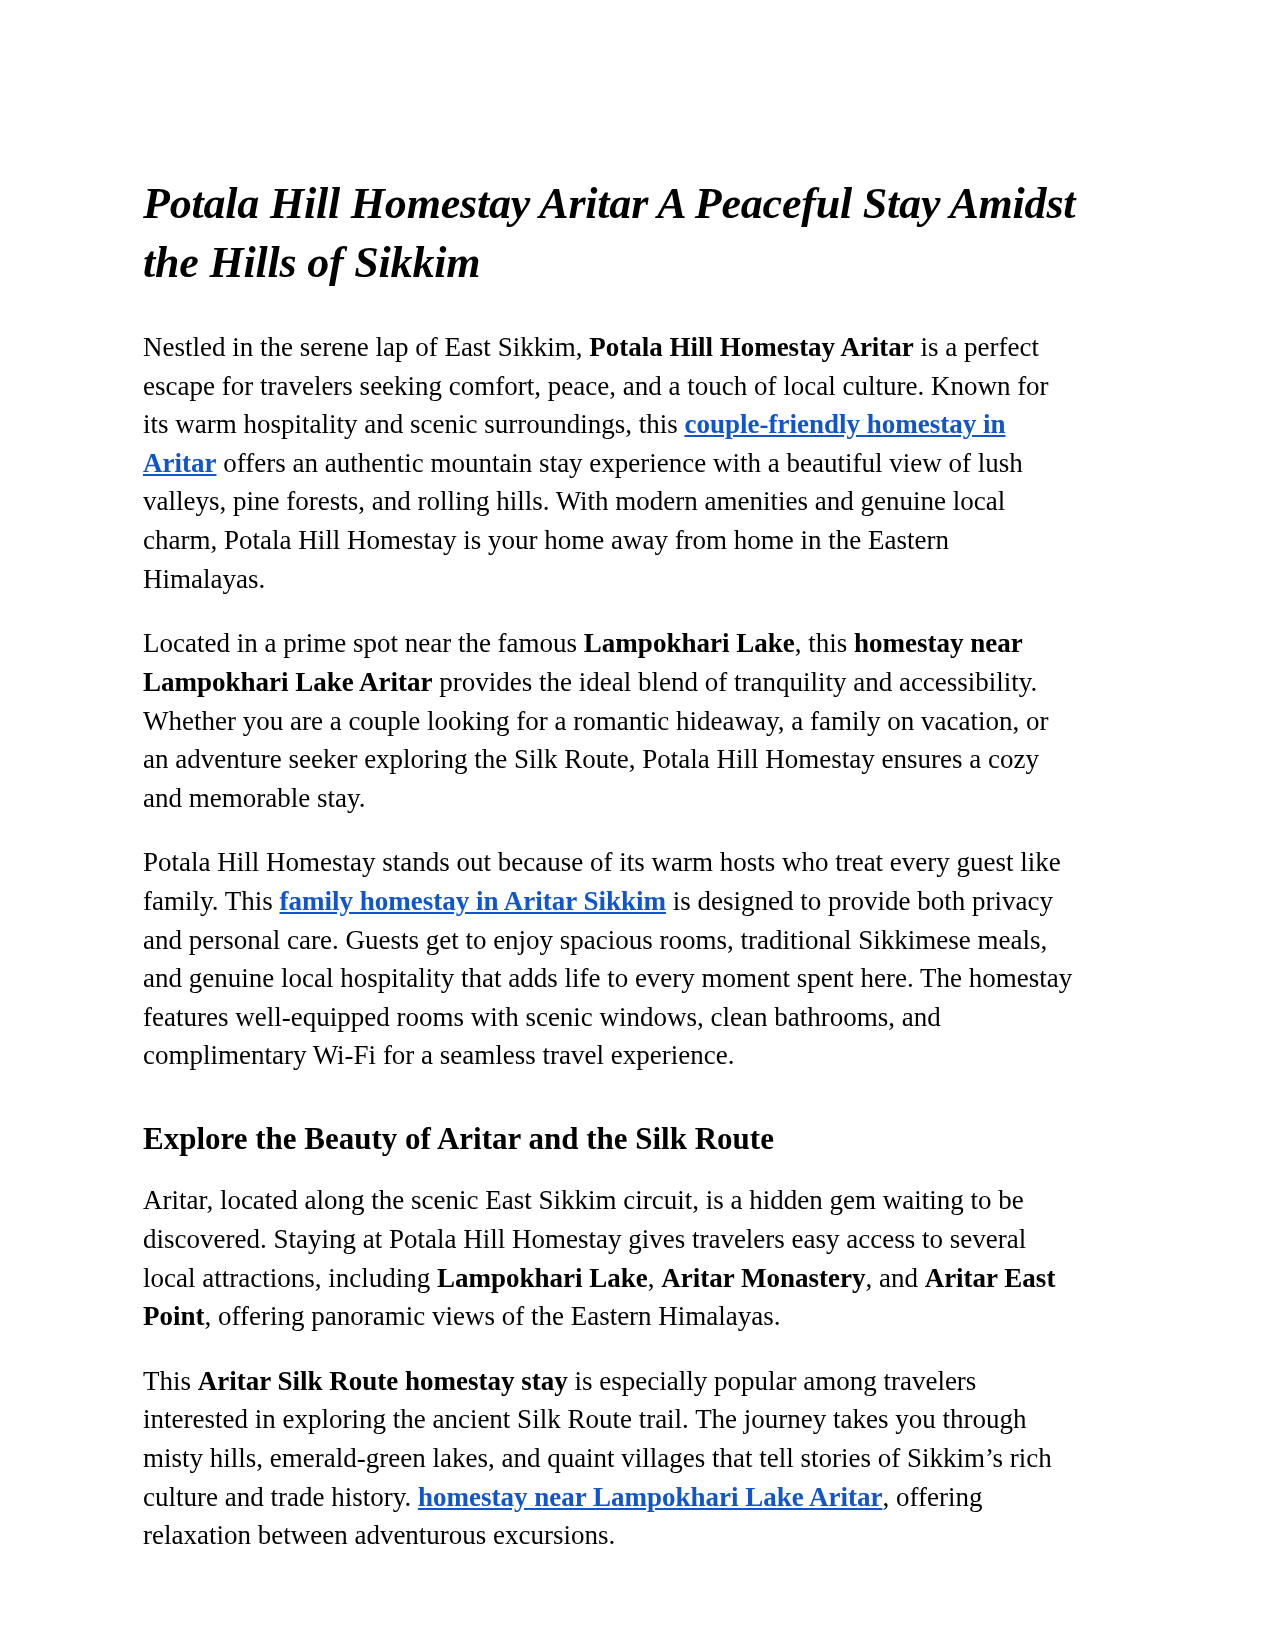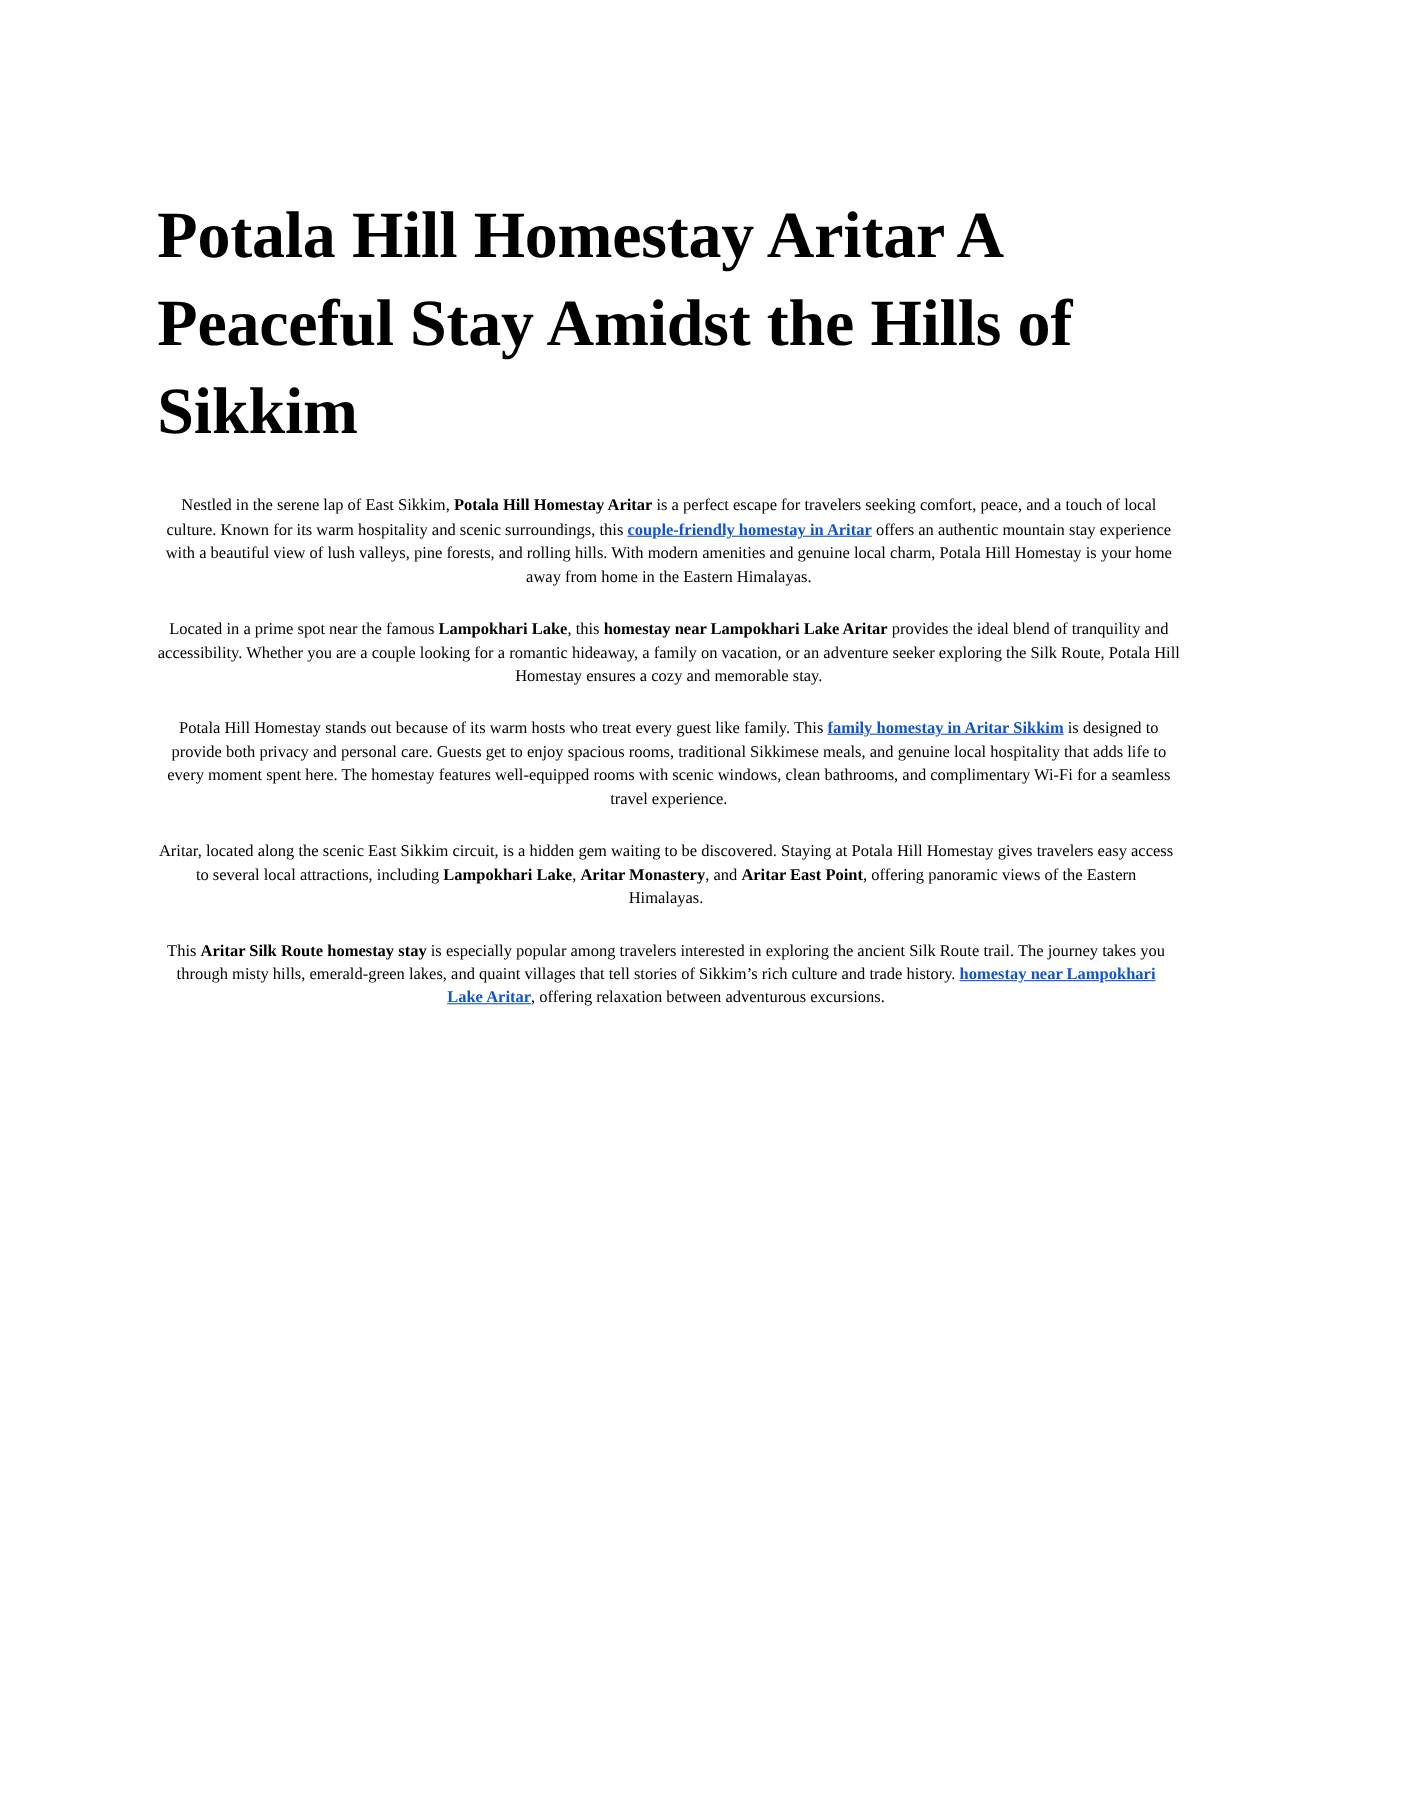--- a/index.html
+++ b/index.html
@@ -16,39 +16,40 @@
   }
   .page {
     box-sizing: border-box;
     width: 1275px;
     height: 1650px;
     padding: 175px 143px 0 143px;
     position: relative;
   }
   h1.doc-title {
     font-family: "Liberation Serif", serif;
-    font-size: 60px;
+    font-size: 44px;
     line-height: 1.33;
     font-weight: bold;
     margin: 0 0 36px 0;
     letter-spacing: -0.2px;
     max-width: 940px;
+    font-style: italic;
   }
   h2.section-title {
     font-family: "Liberation Serif", serif;
     font-size: 31px;
     line-height: 1.3;
     font-weight: bold;
     margin: 44px 0 22px 0;
   }
   p.para {
-    font-size: 15px;
+    font-size: 27px;
     line-height: 1.43;
     margin: 0 0 26px 0;
-    text-align: center;
+    text-align: left;
     max-width: 930px;
   }
   p.para.wide {
     max-width: 925px;
   }
   b, strong {
     font-weight: bold;
   }
   a.doc-link {
     color: #1155cc;
@@ -70,20 +71,21 @@
   <p class="para">
     <span>Located in a prime spot near the famous </span><b>Lampokhari Lake</b><span>, this </span><b>homestay near Lampokhari Lake Aritar</b><span> provides the ideal blend of tranquility and accessibility. Whether you are a couple looking for a romantic hideaway, a family on vacation, or an adventure seeker exploring the Silk Route, Potala Hill Homestay ensures a cozy and memorable stay.</span>
   </p>
 
 
   <p class="para">
     <span>Potala Hill Homestay stands out because of its warm hosts who treat every guest like family. This </span><a class="doc-link" href="#">family homestay in Aritar Sikkim</a><span> is designed to provide both privacy and personal care. Guests get to enjoy spacious rooms, traditional Sikkimese meals, and genuine local hospitality that adds life to every moment spent here. The homestay features well-equipped rooms with scenic windows, clean bathrooms, and complimentary Wi-Fi for a seamless travel experience.</span>
   </p>
 
 
+  <h2 class="section-title">Explore the Beauty of Aritar and the Silk Route</h2>
 
   <p class="para wide">
     <span>Aritar, located along the scenic East Sikkim circuit, is a hidden gem waiting to be discovered. Staying at Potala Hill Homestay gives travelers easy access to several local attractions, including </span><b>Lampokhari Lake</b><span>, </span><b>Aritar Monastery</b><span>, and </span><b>Aritar East Point</b><span>, offering panoramic views of the Eastern Himalayas.</span>
   </p>
 
   <p class="para wide">
     <span>This </span><b>Aritar Silk Route homestay stay</b><span> is especially popular among travelers interested in exploring the ancient Silk Route trail. The journey takes you through misty hills, emerald-green lakes, and quaint villages that tell stories of Sikkim’s rich culture and trade history. </span><a class="doc-link" href="#">homestay near Lampokhari Lake Aritar</a><span>, offering relaxation between adventurous excursions.</span>
   </p>
 
 </div>

